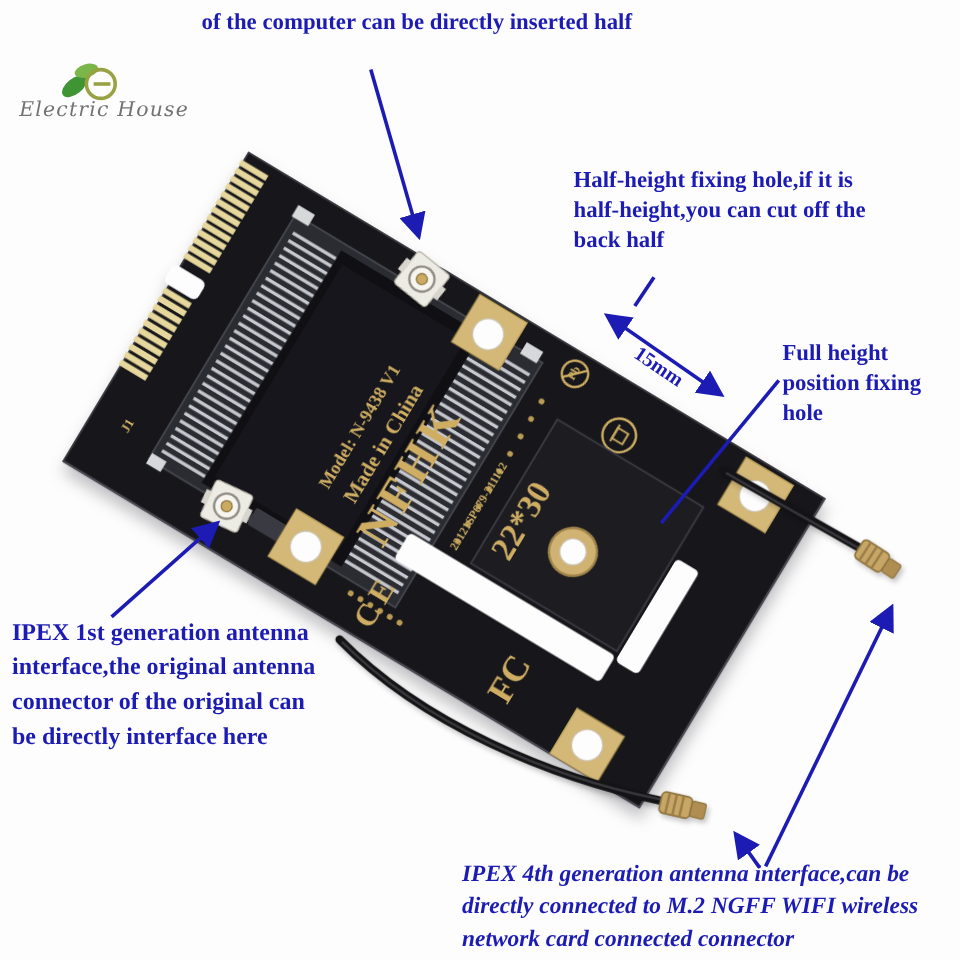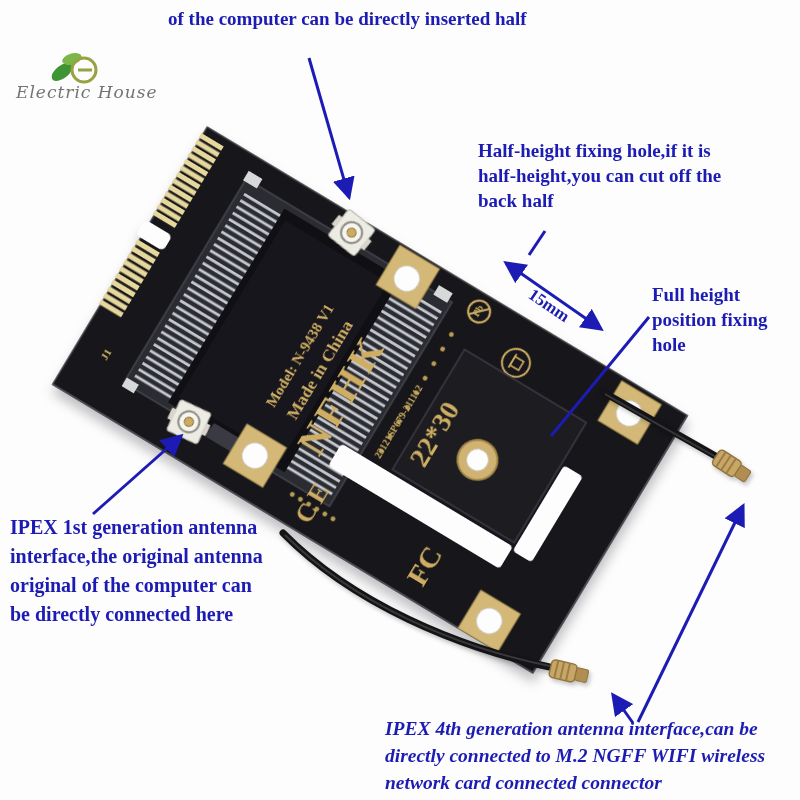--- a/index.html
+++ b/index.html
@@ -275,22 +275,22 @@
 
 <div class="ann ann-full">
   <div>Full height</div>
   <div>position fixing</div>
   <div>hole</div>
 </div>
 
 <div class="ann ann-left">
   <div>IPEX 1st generation antenna</div>
   <div>interface,the original antenna</div>
-  <div>original of the computer can</div>
-  <div>be directly connected here</div>
+  <div>connector of the original can</div>
+  <div>be directly interface here</div>
 </div>
 
 <div class="ann ann-bottom">
   <div>IPEX 4th generation antenna interface,can be</div>
   <div>directly connected to M.2 NGFF WIFI wireless</div>
   <div>network card connected connector</div>
 </div>
 
 </div>
 

